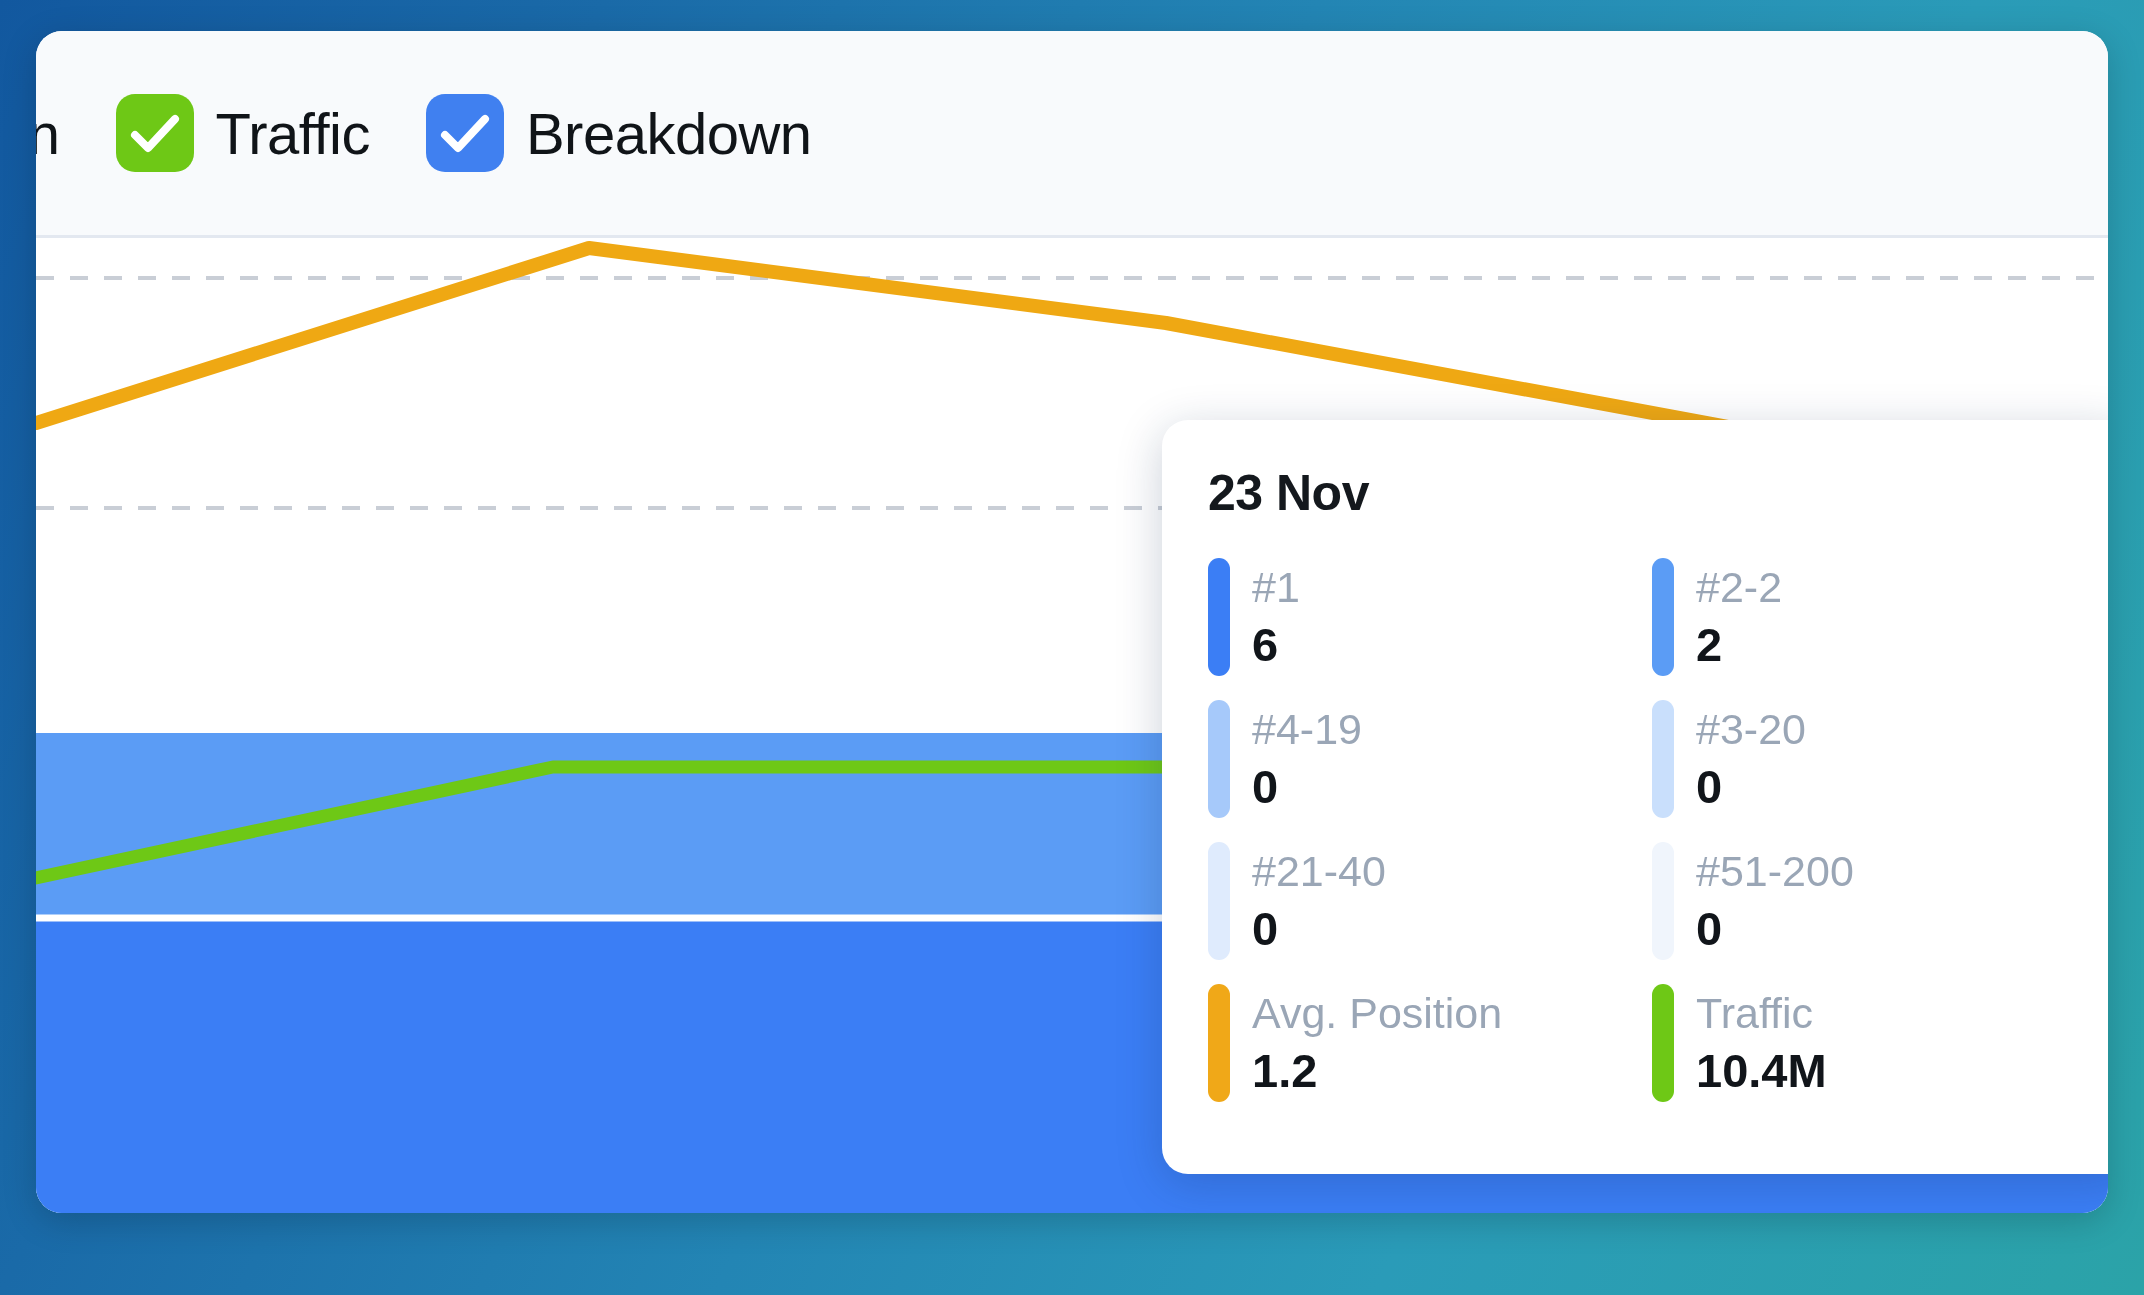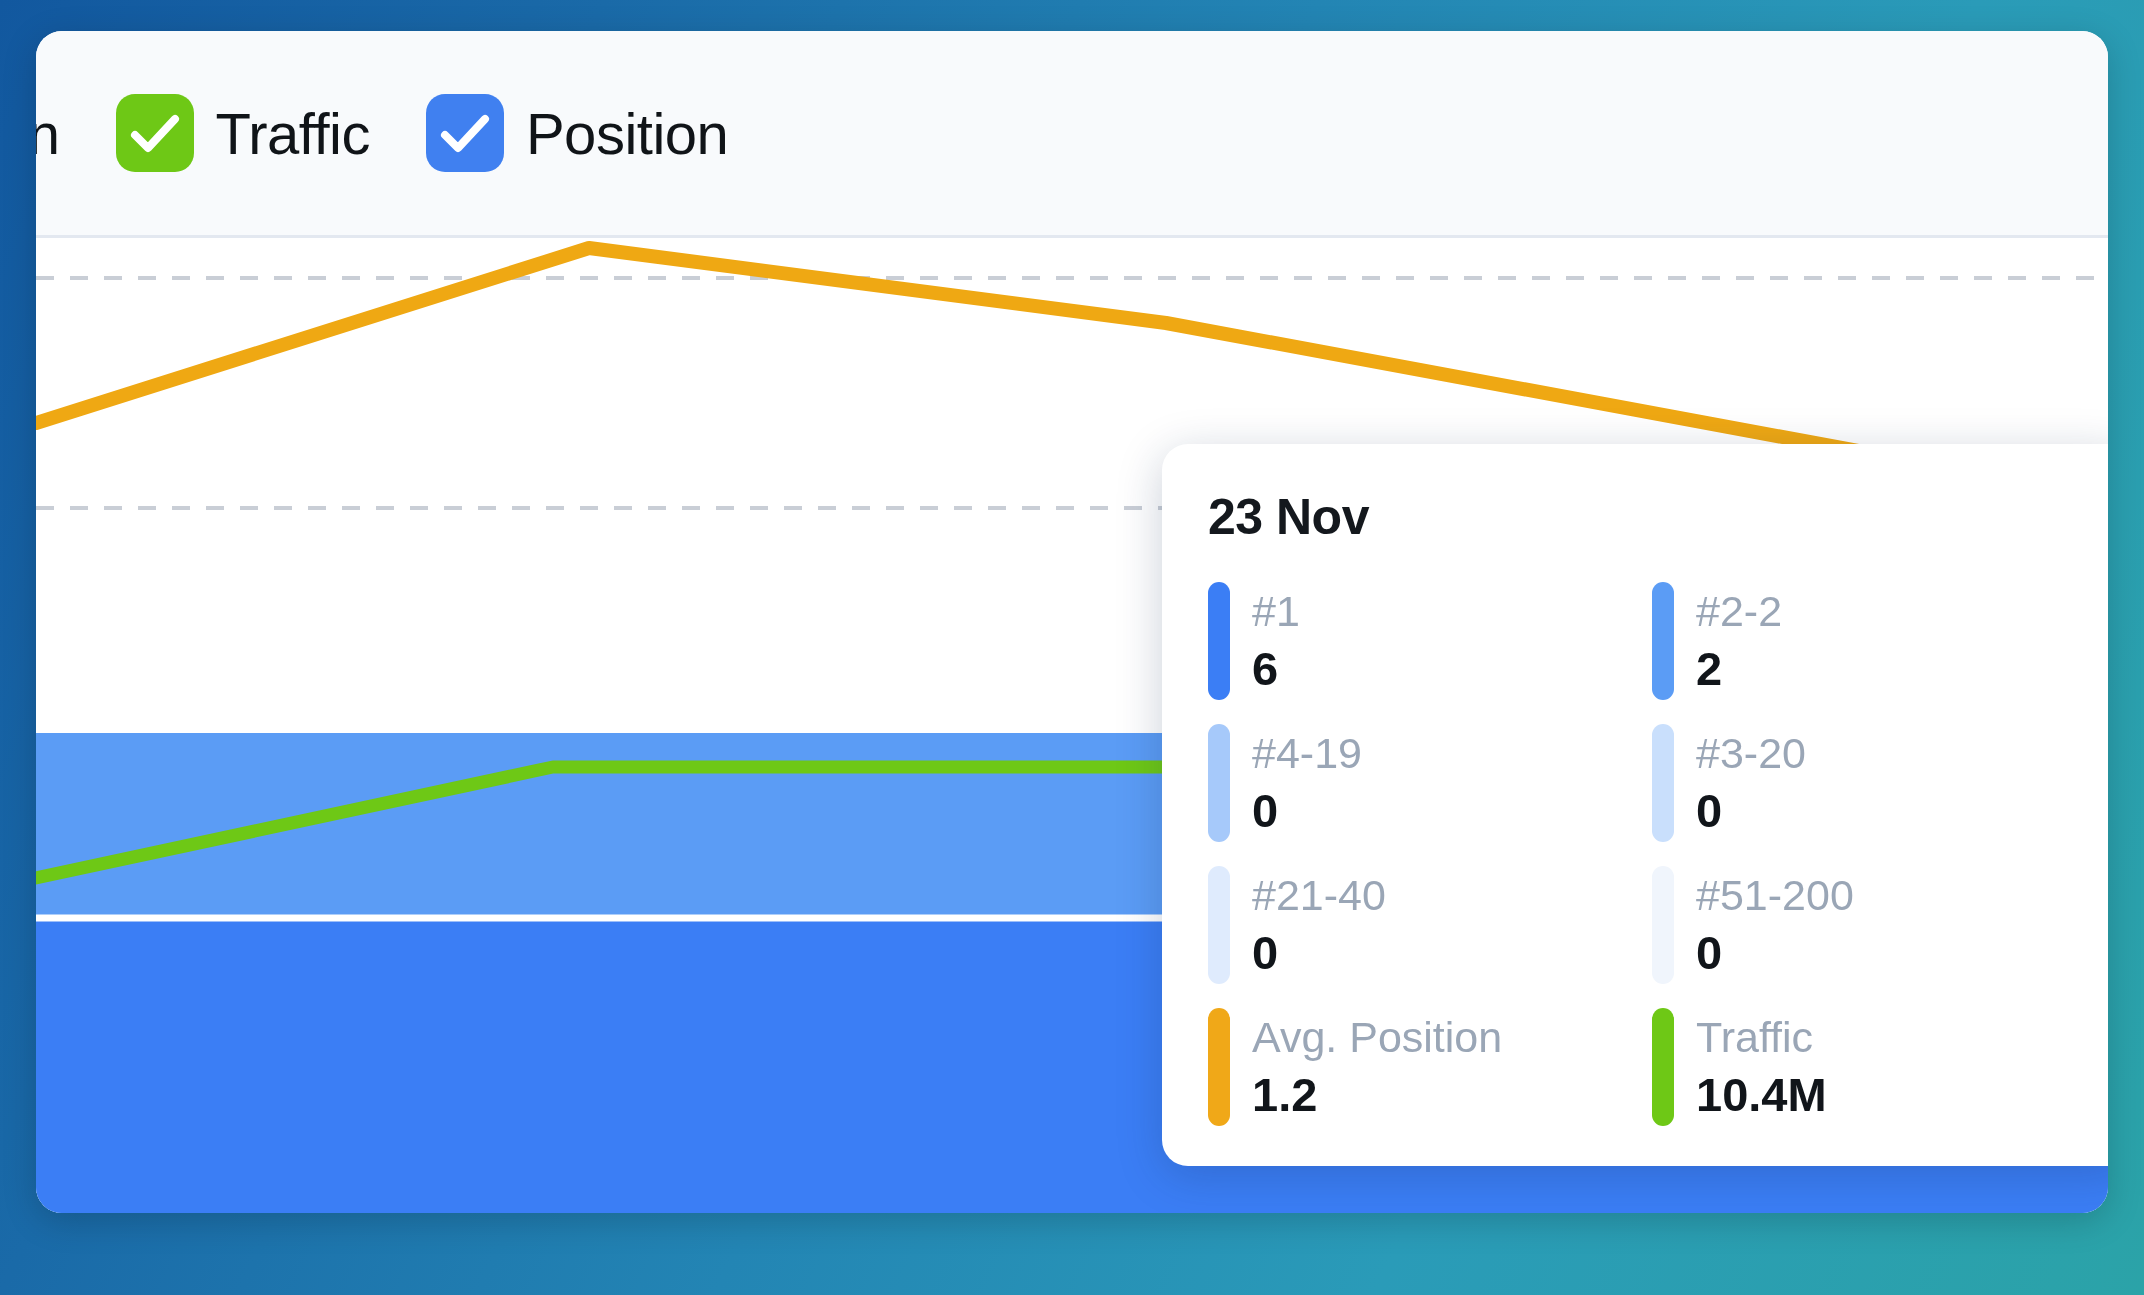--- a/index.html
+++ b/index.html
@@ -90,22 +90,21 @@
 
   
   #tooltip {
     position: absolute;
     left: 1126px;
     top: 389px;
     width: 970px;
     background: #ffffff;
     border-radius: 26px;
     box-shadow: 0 10px 46px rgba(20,40,80,0.22);
-    padding: 44px 46px 40px 46px;
-    margin-top: 24px;
+    padding: 44px 46px 72px 46px;
   }
 
   #tooltip-date {
     font-size: 50px;
     font-weight: bold;
     color: #14181d;
     letter-spacing: -0.5px;
     margin-bottom: 36px;
   }
 
@@ -165,21 +164,21 @@
       </span>
       <span class="toggle-label">Traffic</span>
     </div>
 
     <div class="legend-toggle" style="margin-left:56px;">
       <span class="cbox" style="background:#4080f0;">
         <svg viewBox="0 0 78 78">
           <path d="M19 41 L32 54 L59 25" fill="none" stroke="#ffffff" stroke-width="8" stroke-linecap="round" stroke-linejoin="round"></path>
         </svg>
       </span>
-      <span class="toggle-label">Position</span>
+      <span class="toggle-label">Breakdown</span>
     </div>
 
   </div>
 
   <div id="plot-area">
     <svg id="plot-svg" viewBox="0 0 2072 975" preserveAspectRatio="none">
 
       <line x1="0" y1="40" x2="2072" y2="40" stroke="#c9ced6" stroke-width="4" stroke-dasharray="18 16"></line>
       <line x1="0" y1="270" x2="2072" y2="270" stroke="#c9ced6" stroke-width="4" stroke-dasharray="18 16"></line>
 

